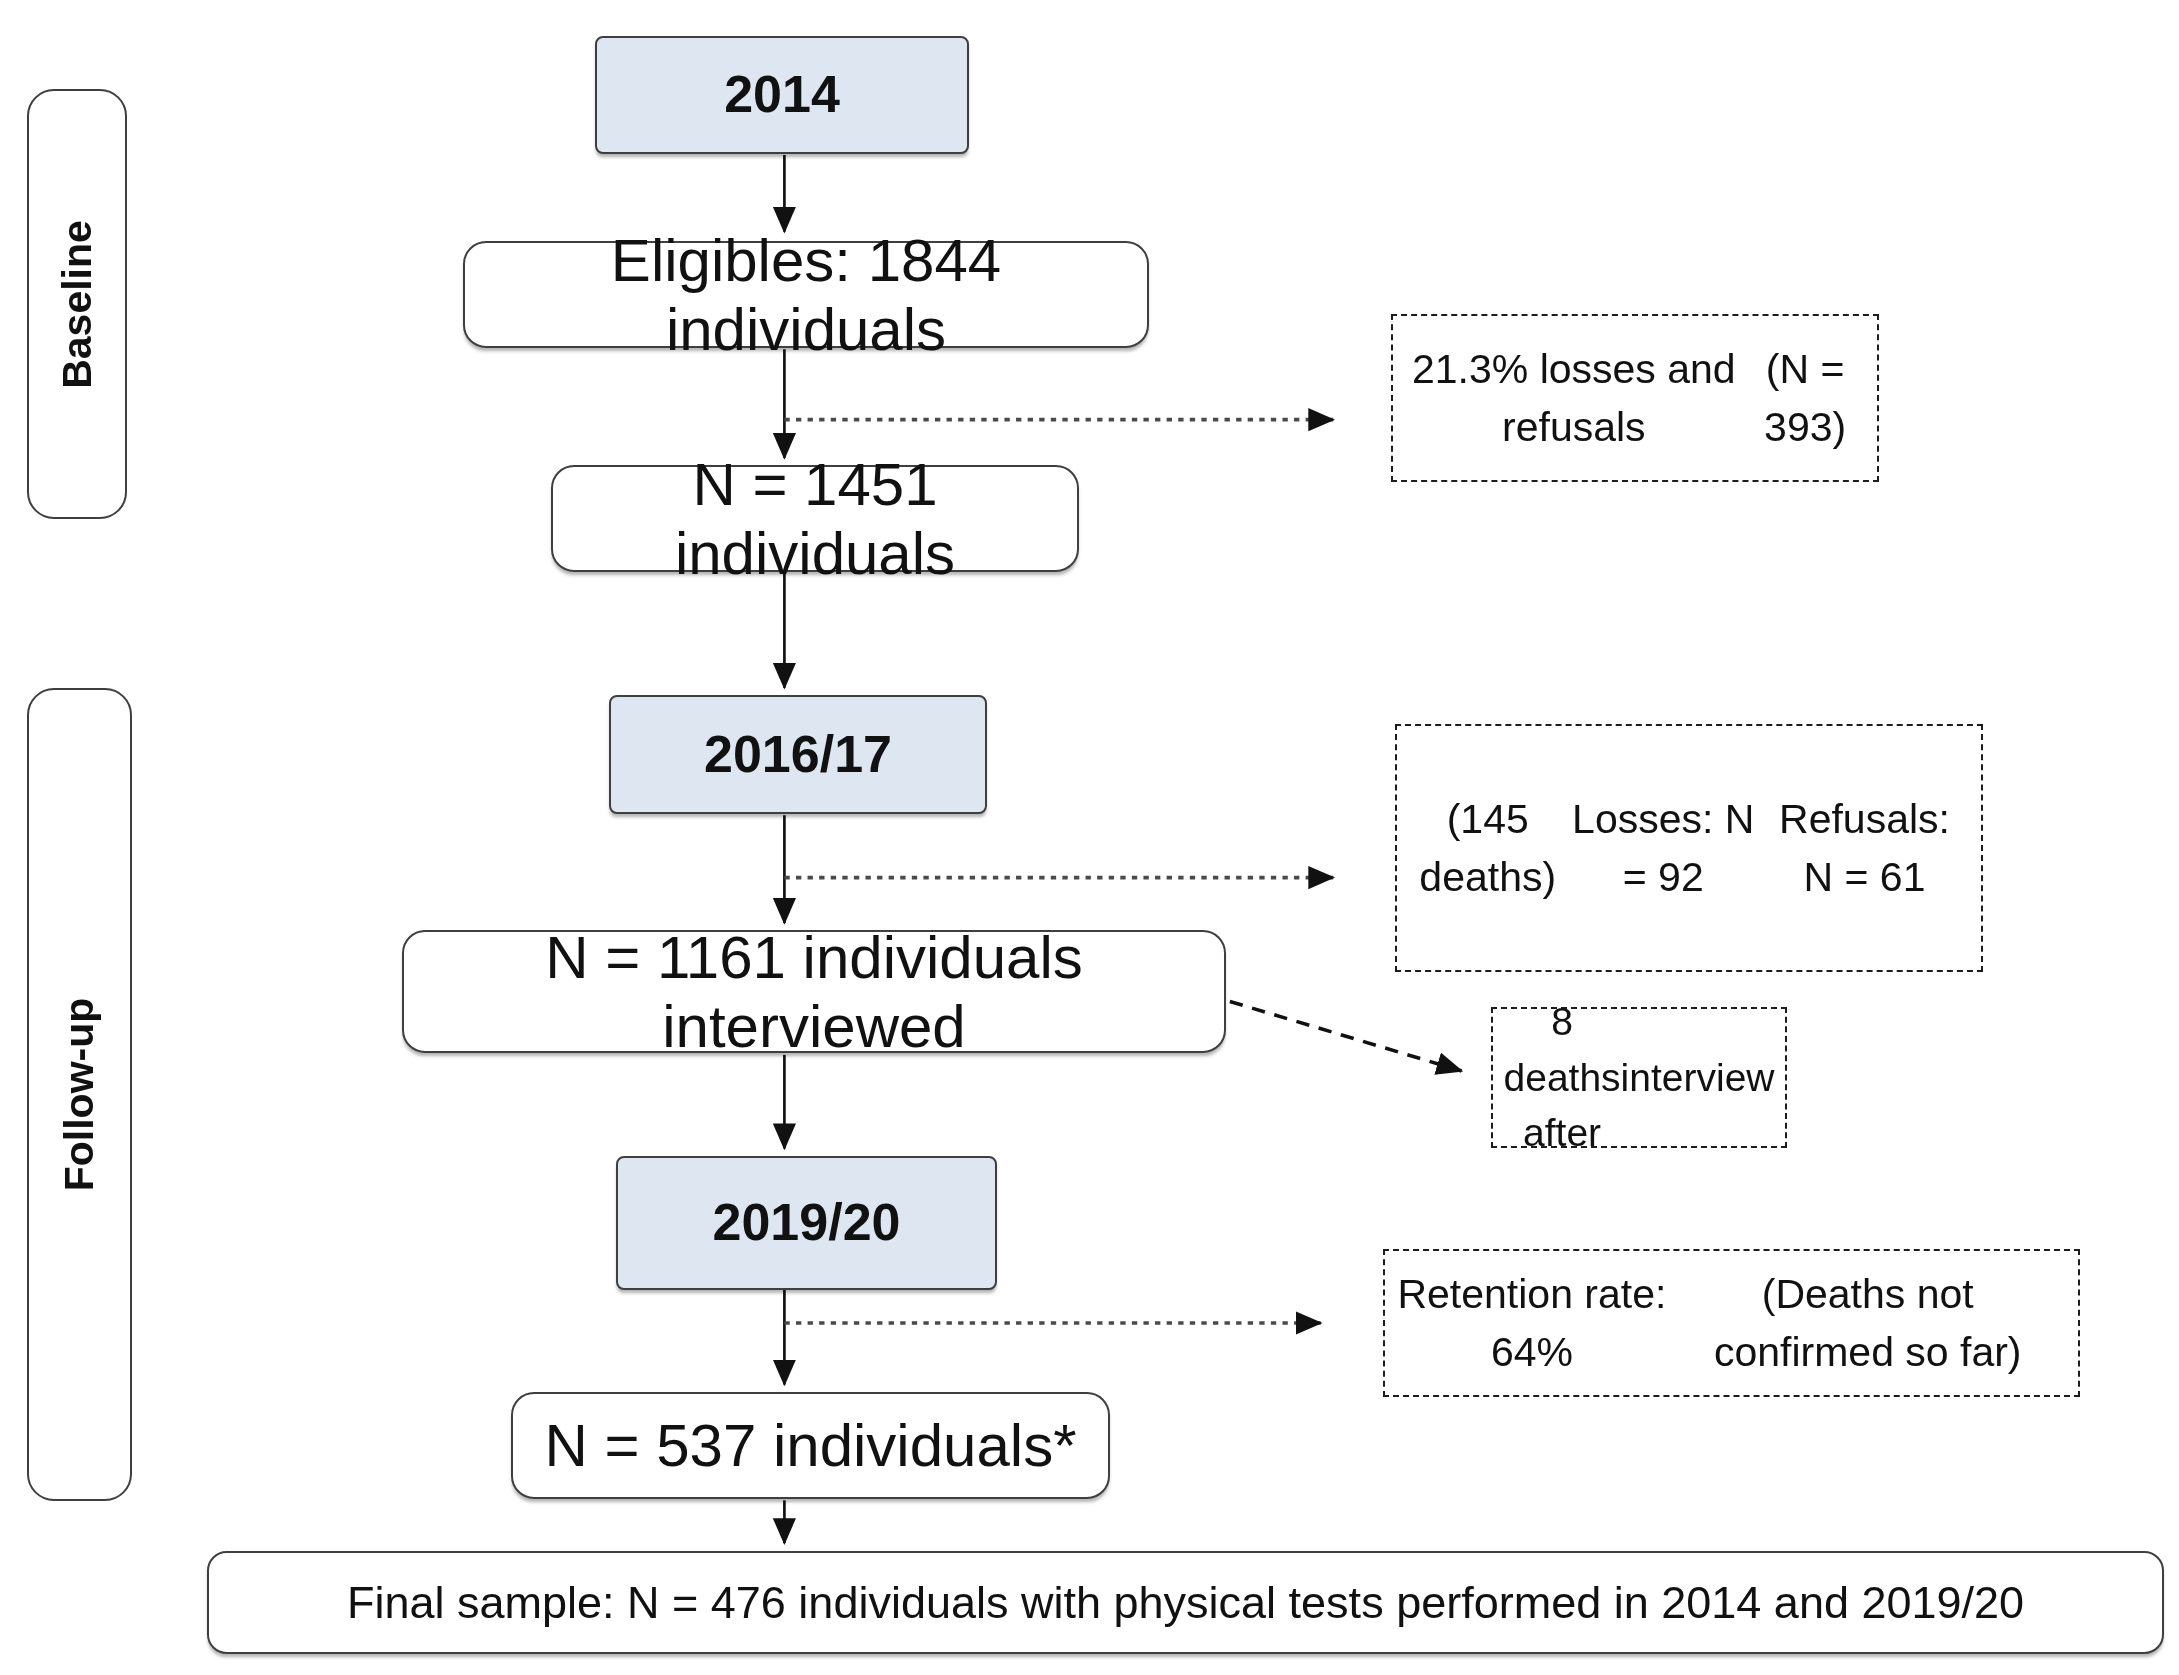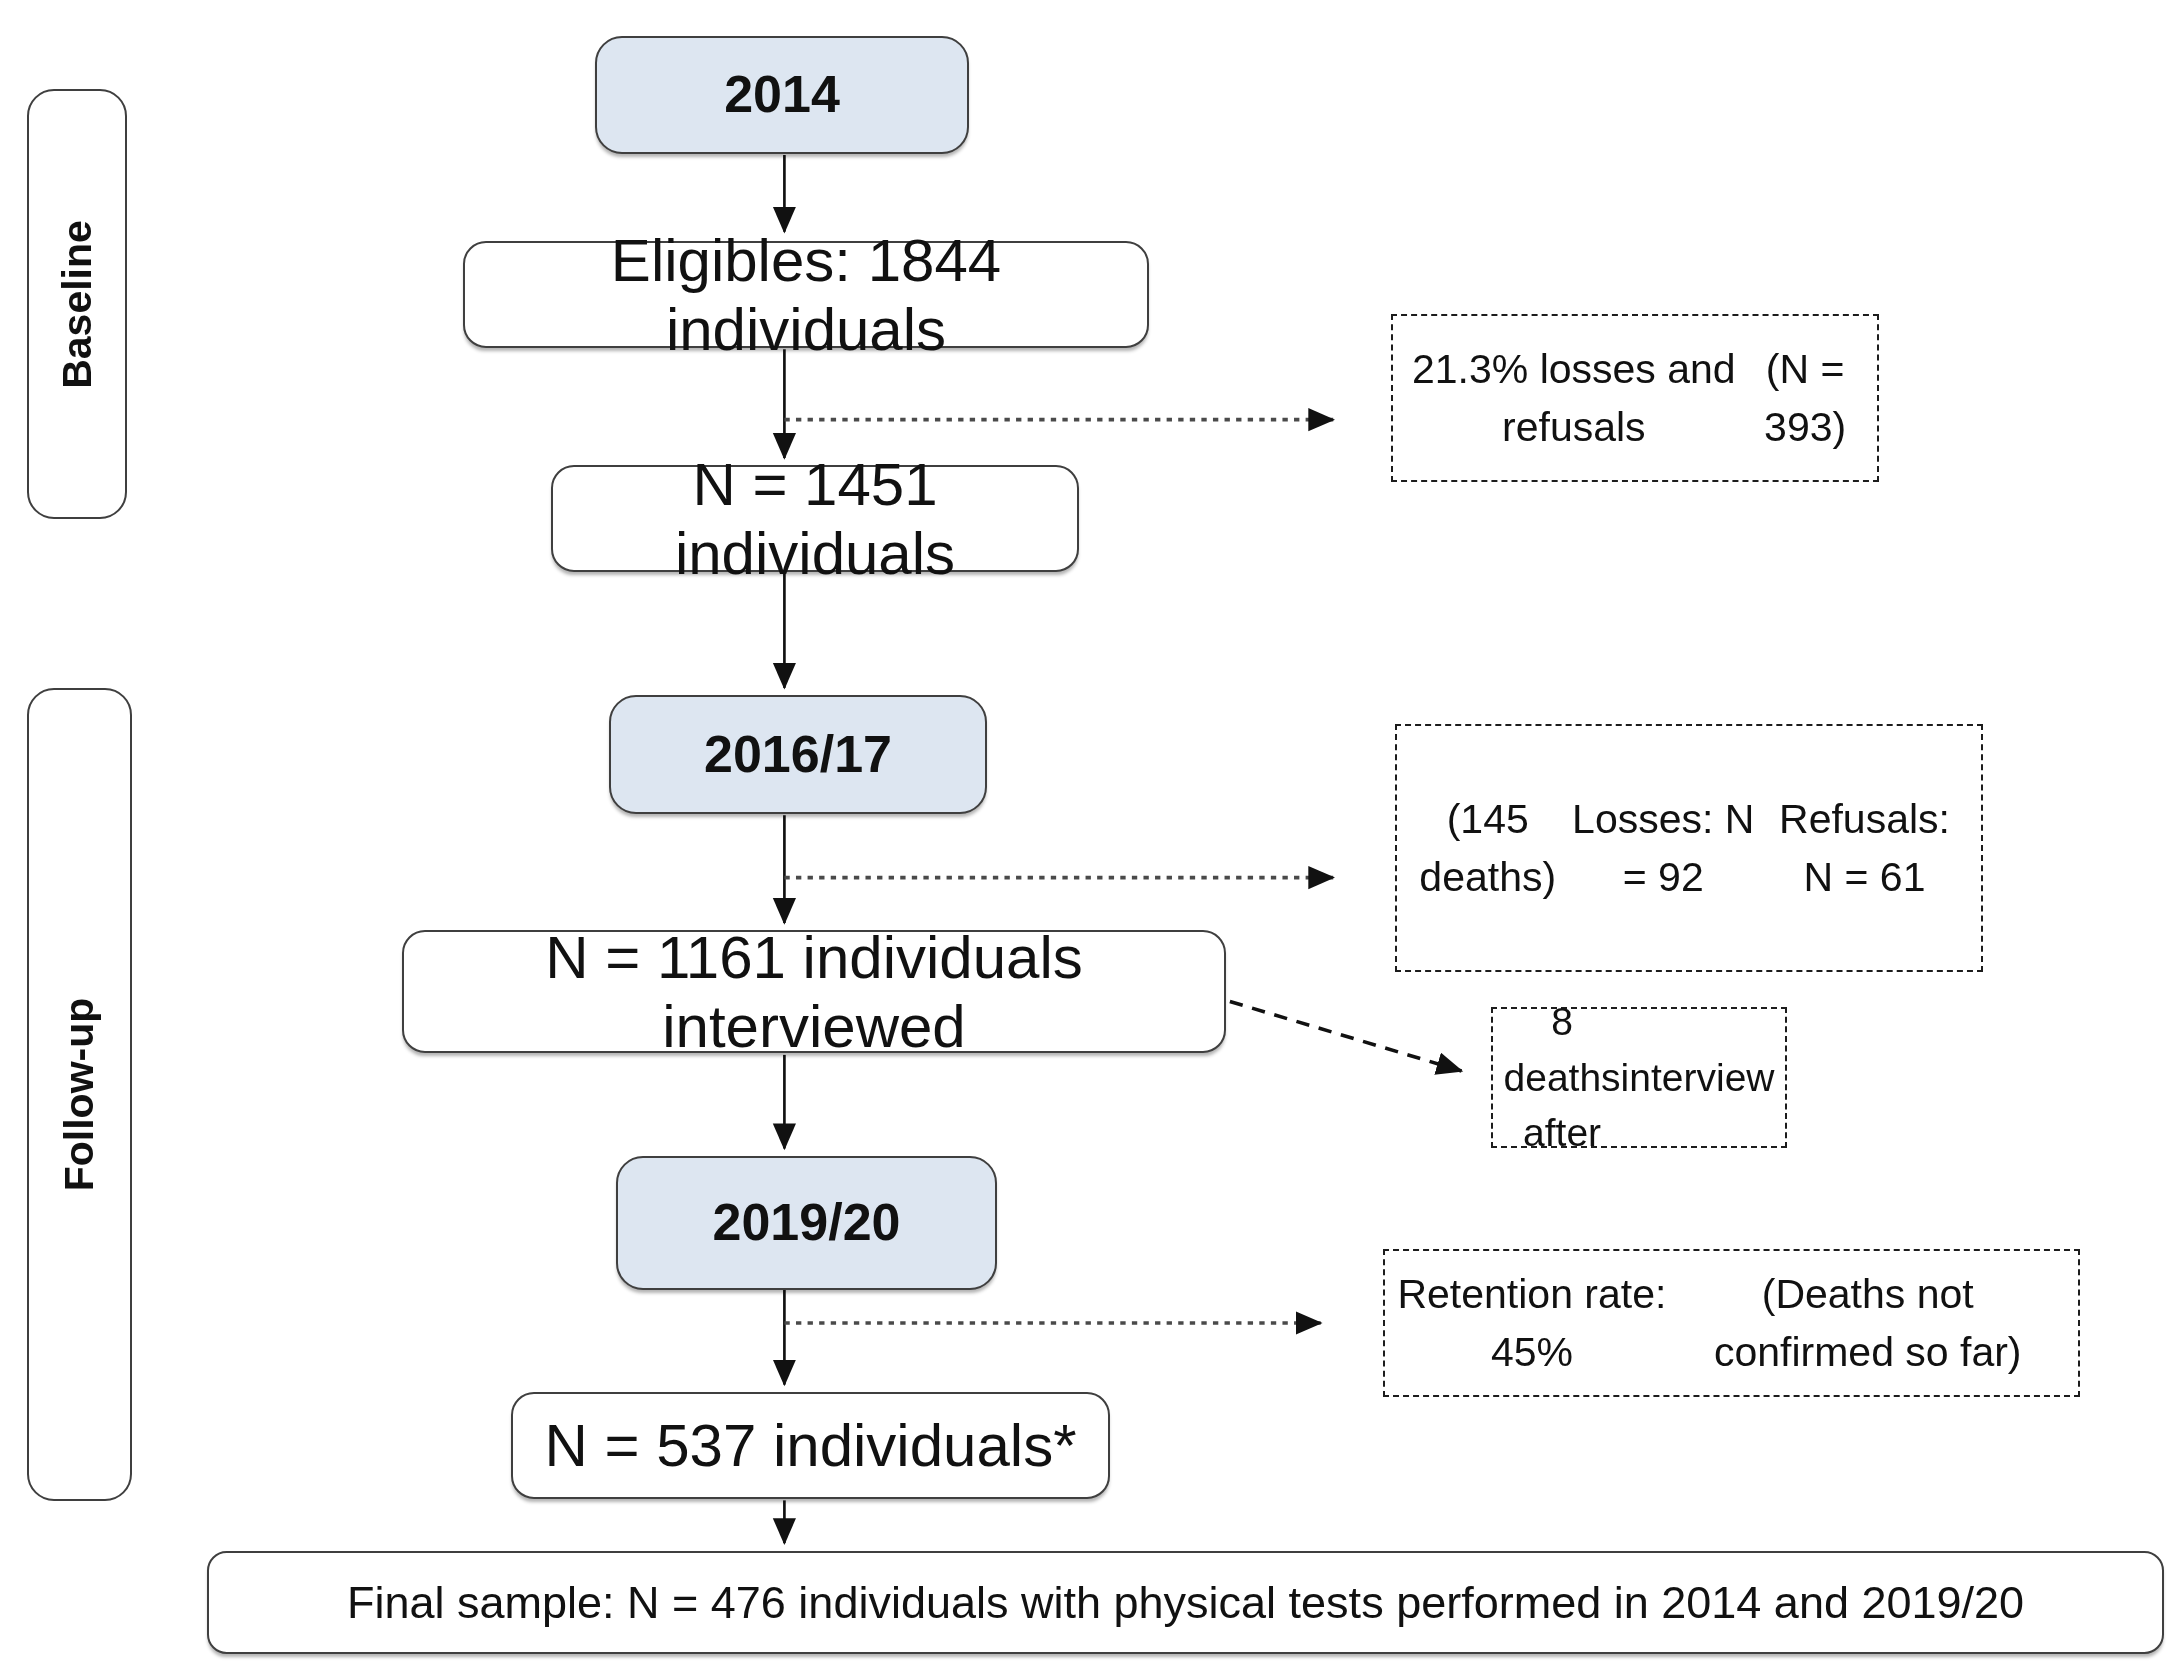--- a/index.html
+++ b/index.html
@@ -21,21 +21,21 @@
     font-size:60px;
     line-height:1.15;
     box-shadow:0 4.5px 3.6px -1.8px rgba(0,0,0,.30);
     box-sizing:border-box;
     padding:3.6px 12.5px;
   }
   .node.year{
     background:var(--year-box-fill,#dde6f1);
     font-weight:bold;
     font-size:52px;
-    border-radius:27px;
+    border-radius:8px;
   }
   .node.final{font-size:45px;border-radius:19.6px;}
   .annot{
     position:absolute;
     display:flex;align-items:center;justify-content:center;
     text-align:center;
     background:#fff;
     border:2.7px dashed var(--dashed-border,#1c1c1c);
     font-size:41px;
     line-height:1.42;
@@ -118,18 +118,18 @@
     <div>Losses: N = 92</div>
     <div>Refusals: N = 61</div>
   </div>
 
   <div class="annot" style="left:1491px;top:1007px;width:296px;height:141px;font-size:39px">
     <div>8 deaths after</div>
     <div>interview</div>
   </div>
 
   <div class="annot" style="left:1383px;top:1249px;width:697px;height:148px">
-    <div>Retention rate: 45%</div>
+    <div>Retention rate: 64%</div>
     <div>(Deaths not confirmed so far)</div>
   </div>
 
 </div>
 
 
 </body></html>

